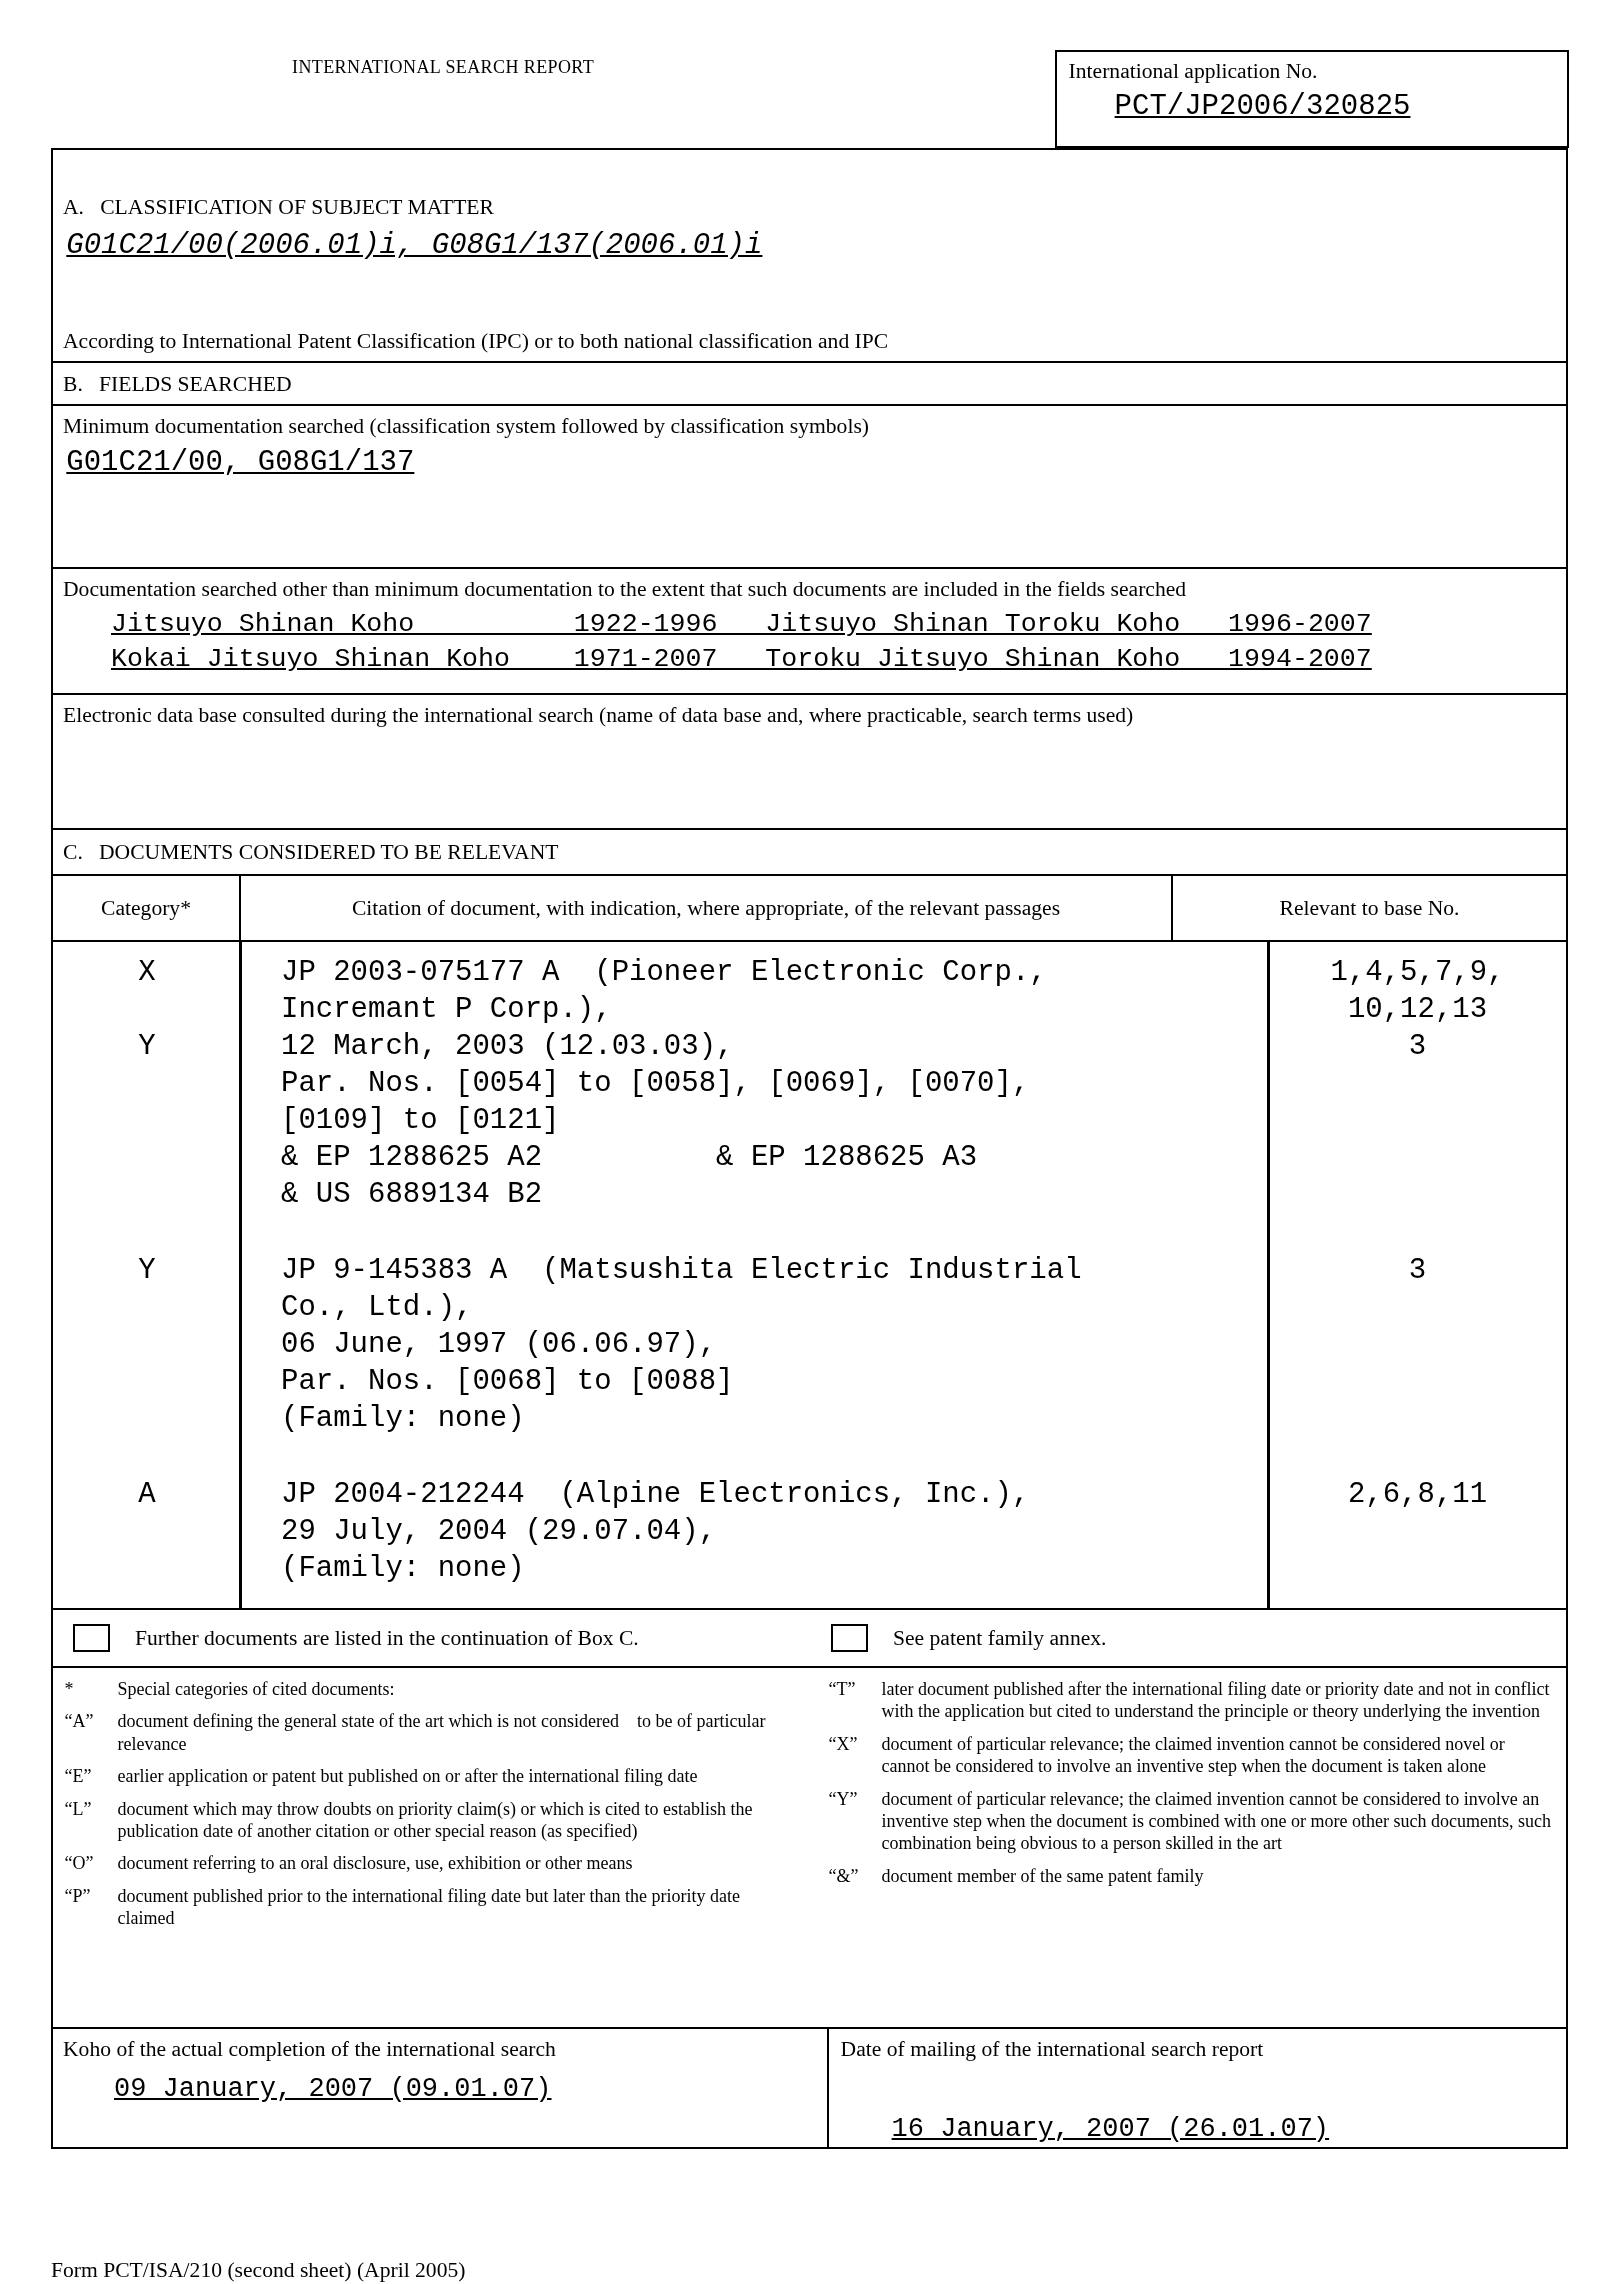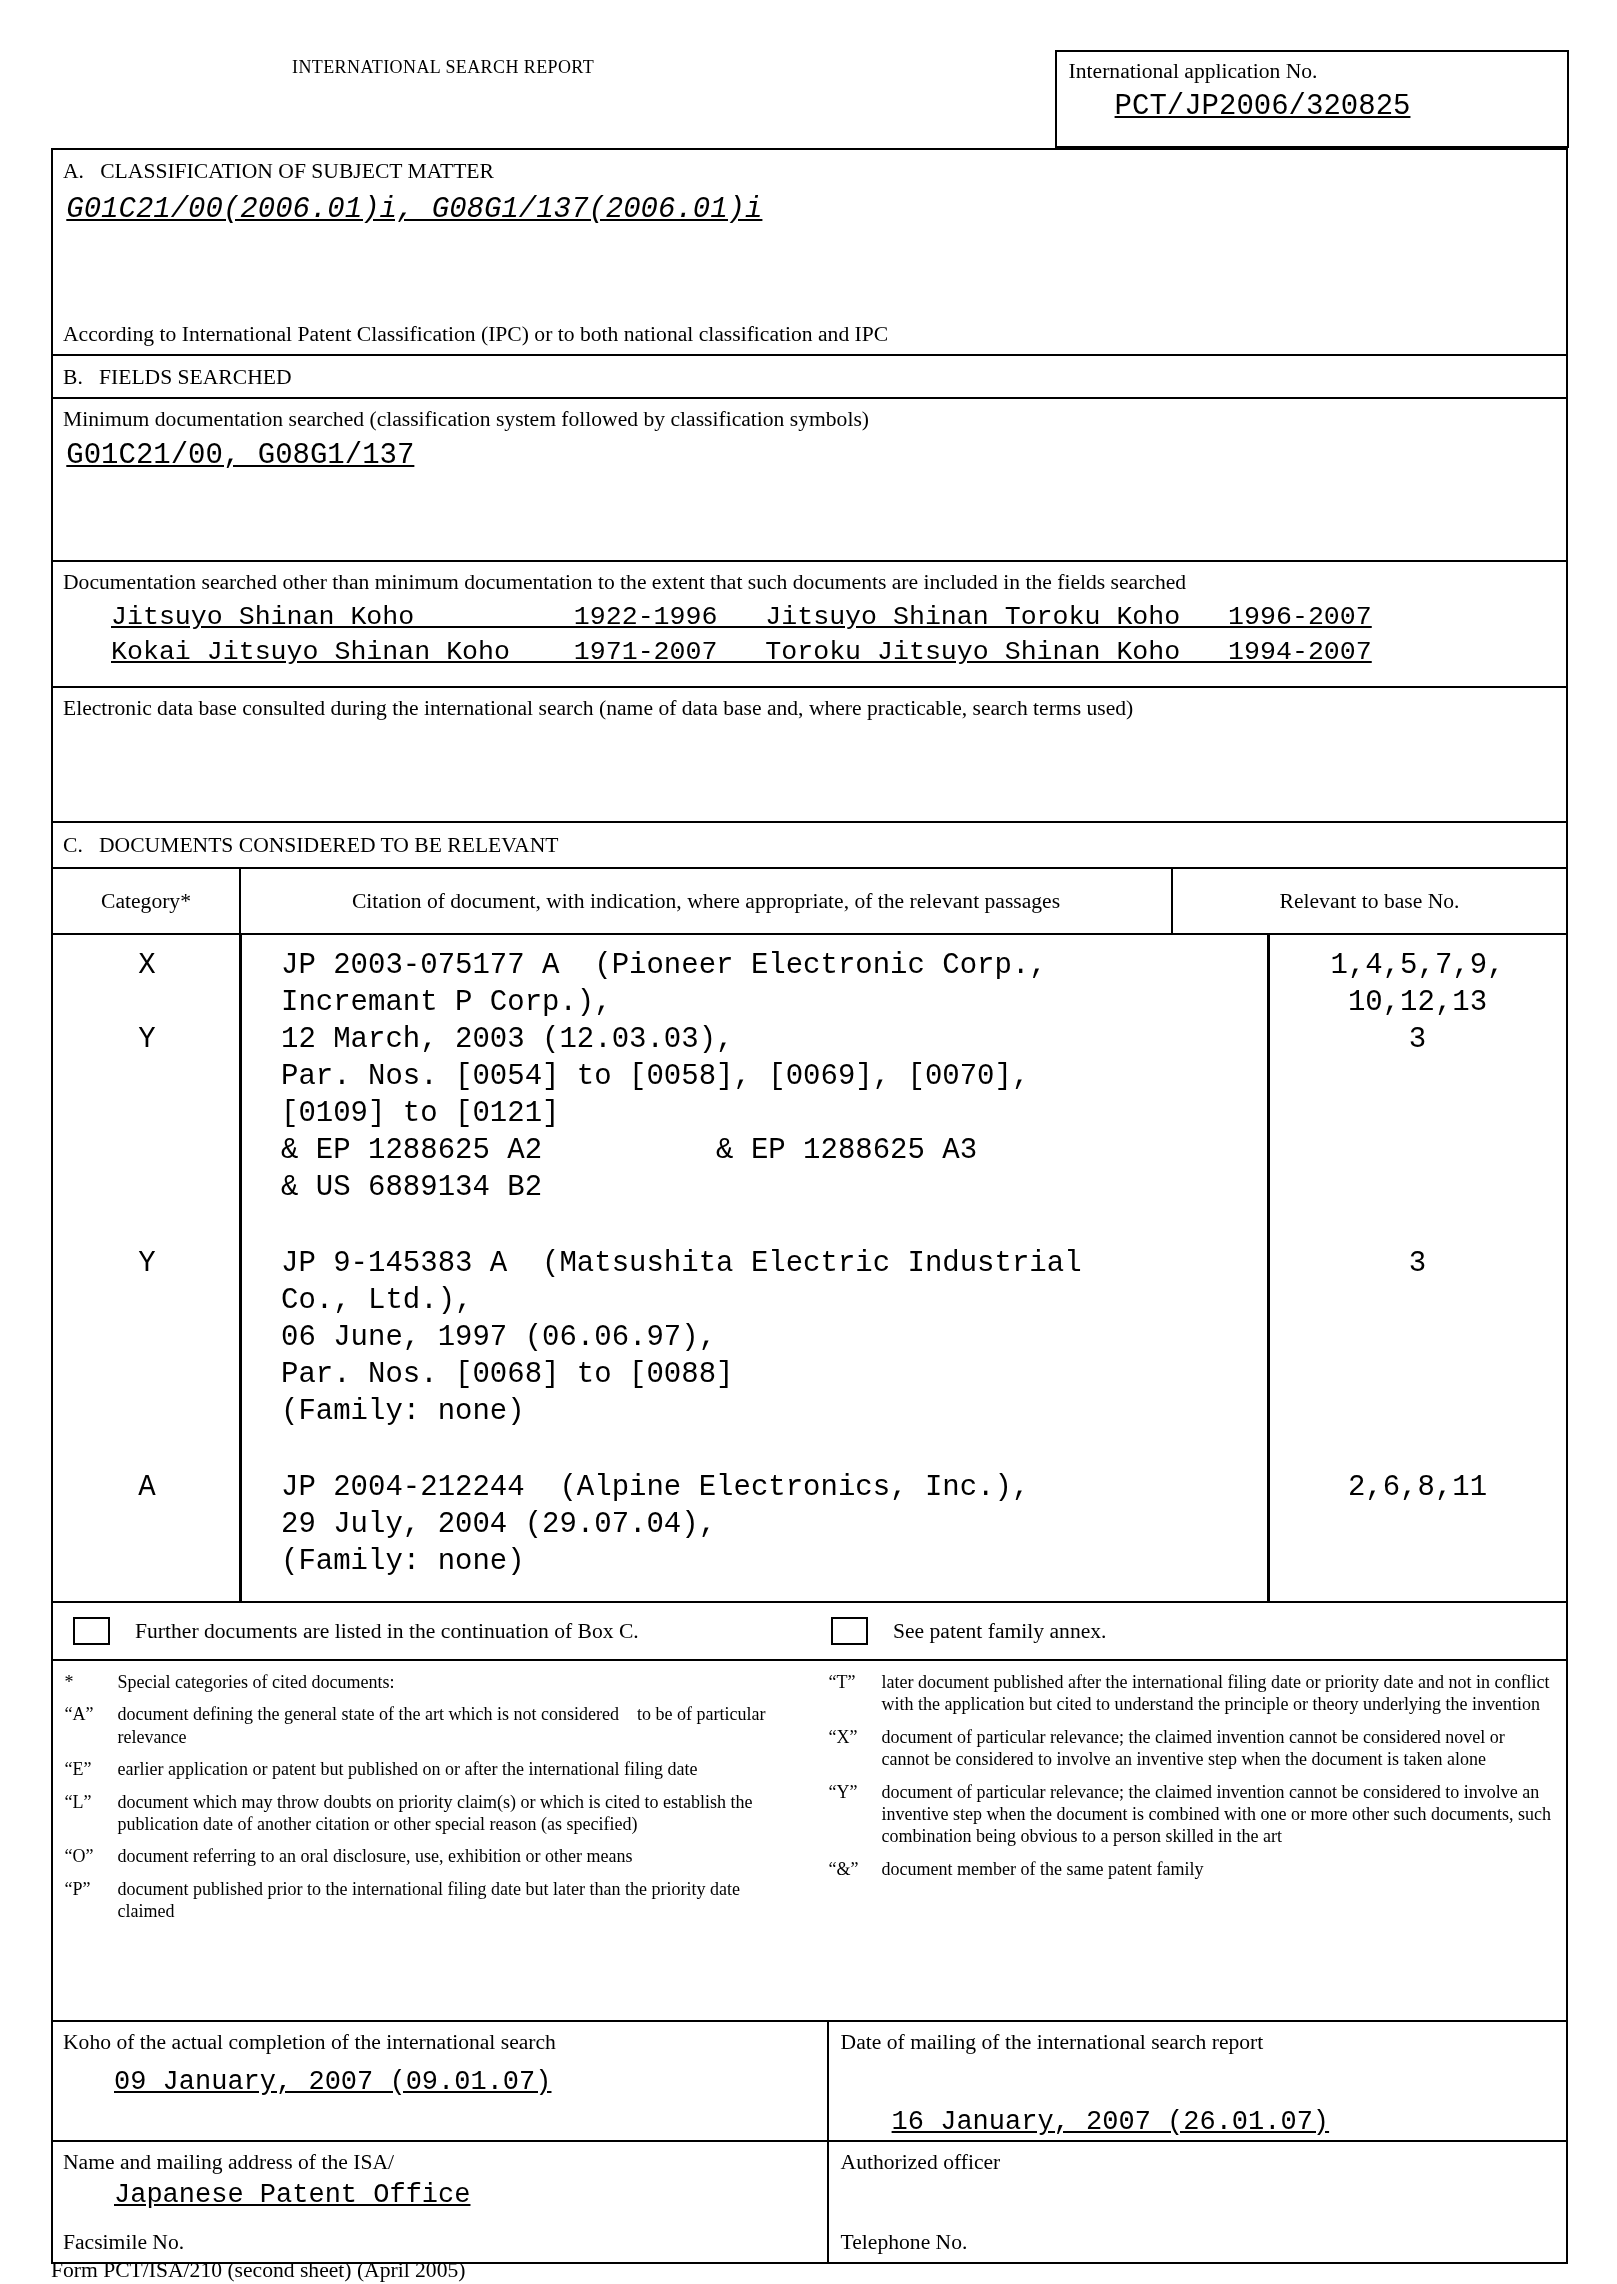--- a/index.html
+++ b/index.html
@@ -40,21 +40,21 @@
     top: 148px; left: 51px;
     width: 1517px;
     border: 2.5px solid #000;
     display: flex;
     flex-direction: column;
   }
   .row { width: 100%; border-top: 2.5px solid #000; }
   .row:first-child { border-top: none; }
   .lbl { font-size: 21.6px; line-height: 26.6px; }
 
-  .sec-a { height: 204px; padding: 8.3px 10px 6.6px 10px; display: flex; flex-direction: column; }
+  .sec-a { height: 175px; padding: 8.3px 10px 6.6px 10px; display: flex; flex-direction: column; margin-top: 36px; }
   .sec-a .class-line { font-size: 29px; font-style: italic; margin-top: 8.3px; padding-left: 3.3px; white-space: pre; }
   .sec-a .note { margin-top: auto; }
 
   .sec-b-head { height: 43px; padding: 8.3px 10px; }
   .min-doc { height: 163px; padding: 6.6px 10px; }
   .min-doc .value { font-size: 29px; margin-top: 6.6px; padding-left: 3.3px; white-space: pre; }
   .other-doc { height: 126px; padding: 6.6px 10px; }
   .other-doc .value { font-size: 26.6px; line-height: 35px; margin-top: 5px; padding-left: 48px; white-space: pre; }
   .edb { height: 135px; padding: 6.6px 10px; }
   .sec-c-head { height: 46px; padding: 9px 10px; }
@@ -255,30 +255,19 @@
       <div class="date-cell date-left">
         <div class="lbl">Koho of the actual completion of the international search</div>
         <div class="date-value mono">09 January, 2007 (09.01.07)</div>
       </div>
       <div class="date-cell date-right">
         <div class="lbl">Date of mailing of the international search report</div>
         <div class="date-value mono">16 January, 2007 (26.01.07)</div>
       </div>
     </div>
 
-    <div class="row name-row">
-      <div class="name-cell name-left">
-        <div class="lbl">Name and mailing address of the ISA/</div>
-        <div class="isa-value mono">Japanese Patent Office</div>
-        <div class="lbl bottom-label">Facsimile No.</div>
-      </div>
-      <div class="name-cell name-right">
-        <div class="lbl">Authorized officer</div>
-        <div class="lbl bottom-label">Telephone No.</div>
-      </div>
-    </div>
 
   </div>
 
   <div class="form-footer">Form PCT/ISA/210 (second sheet) (April 2005)</div>
 
 </div>
 
 
 </body></html>

